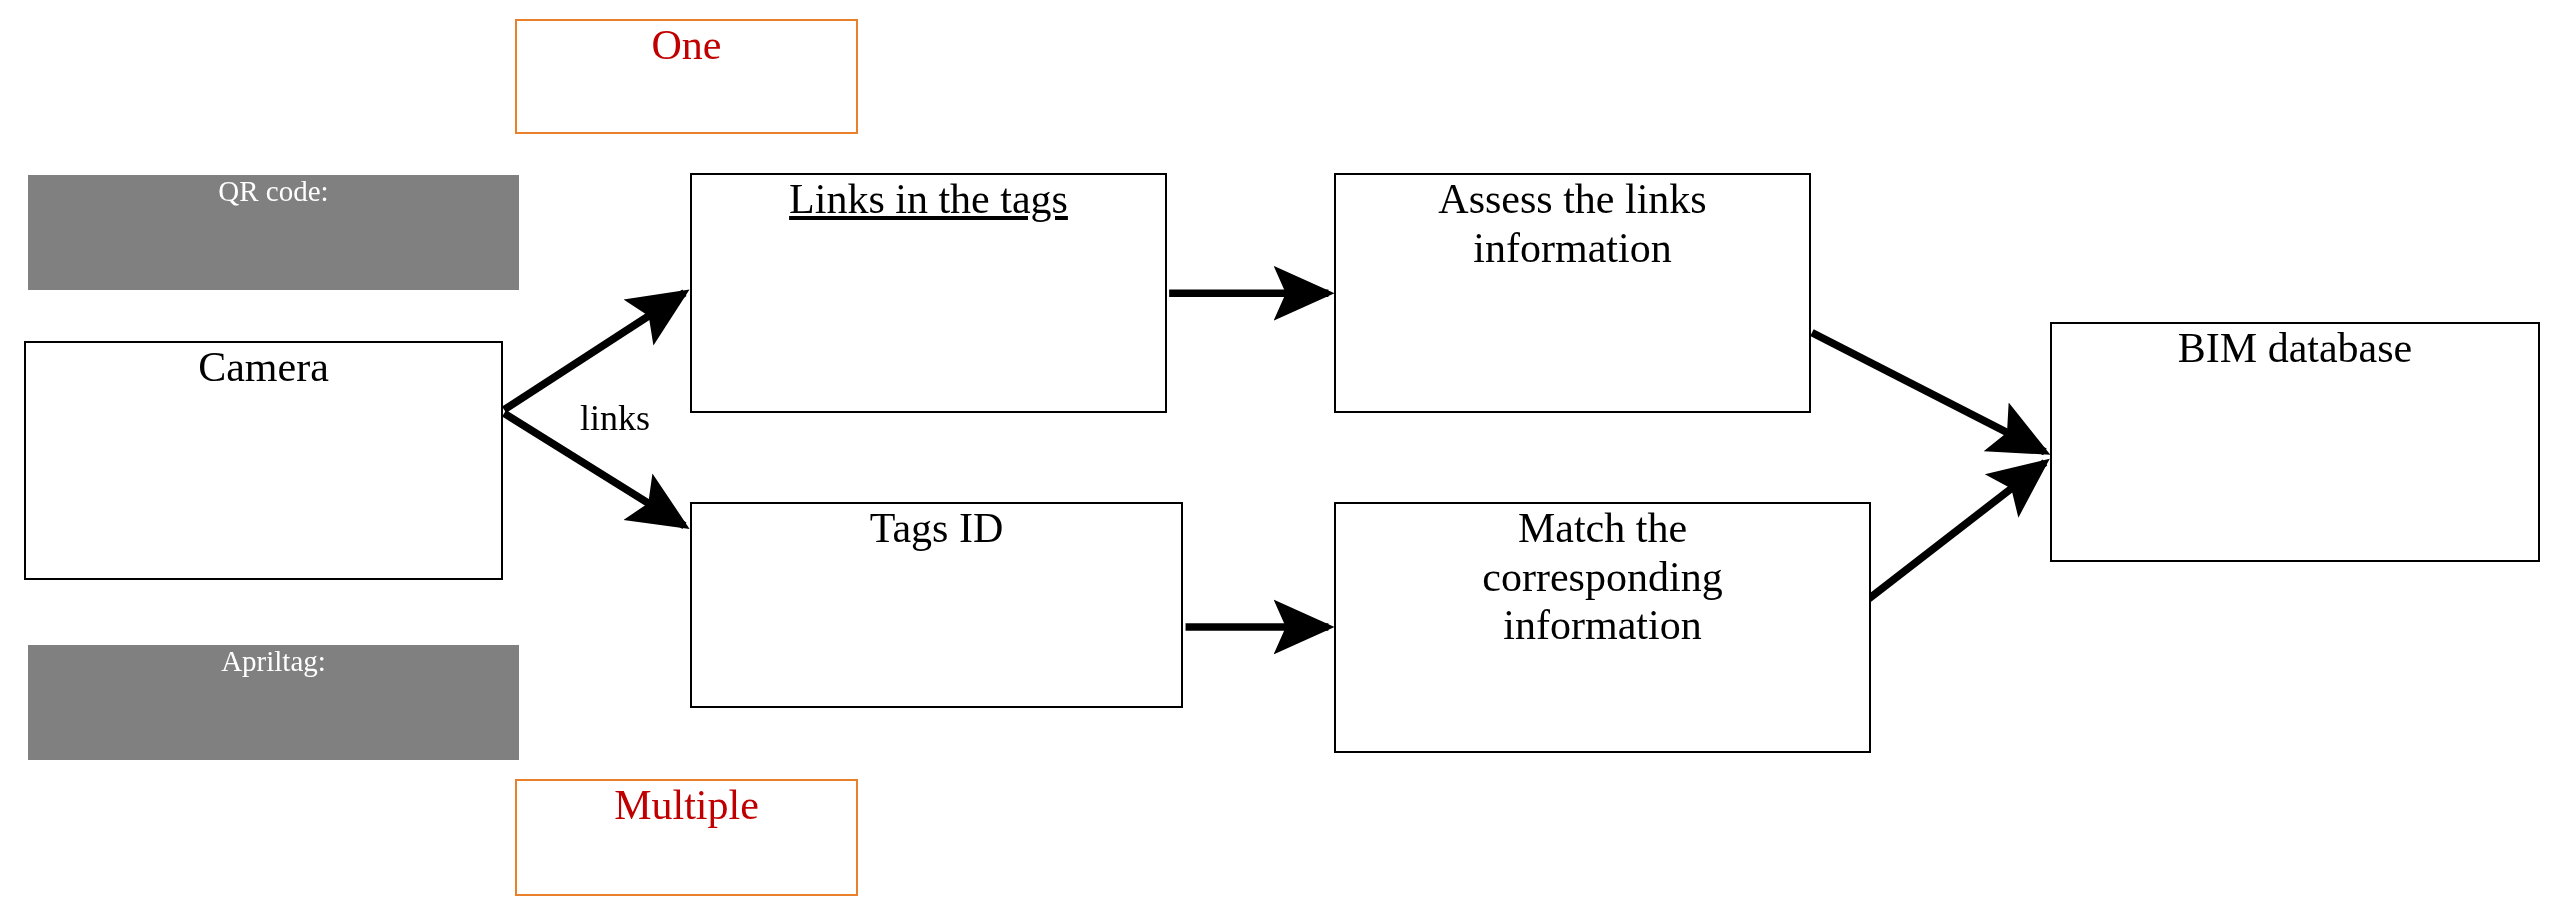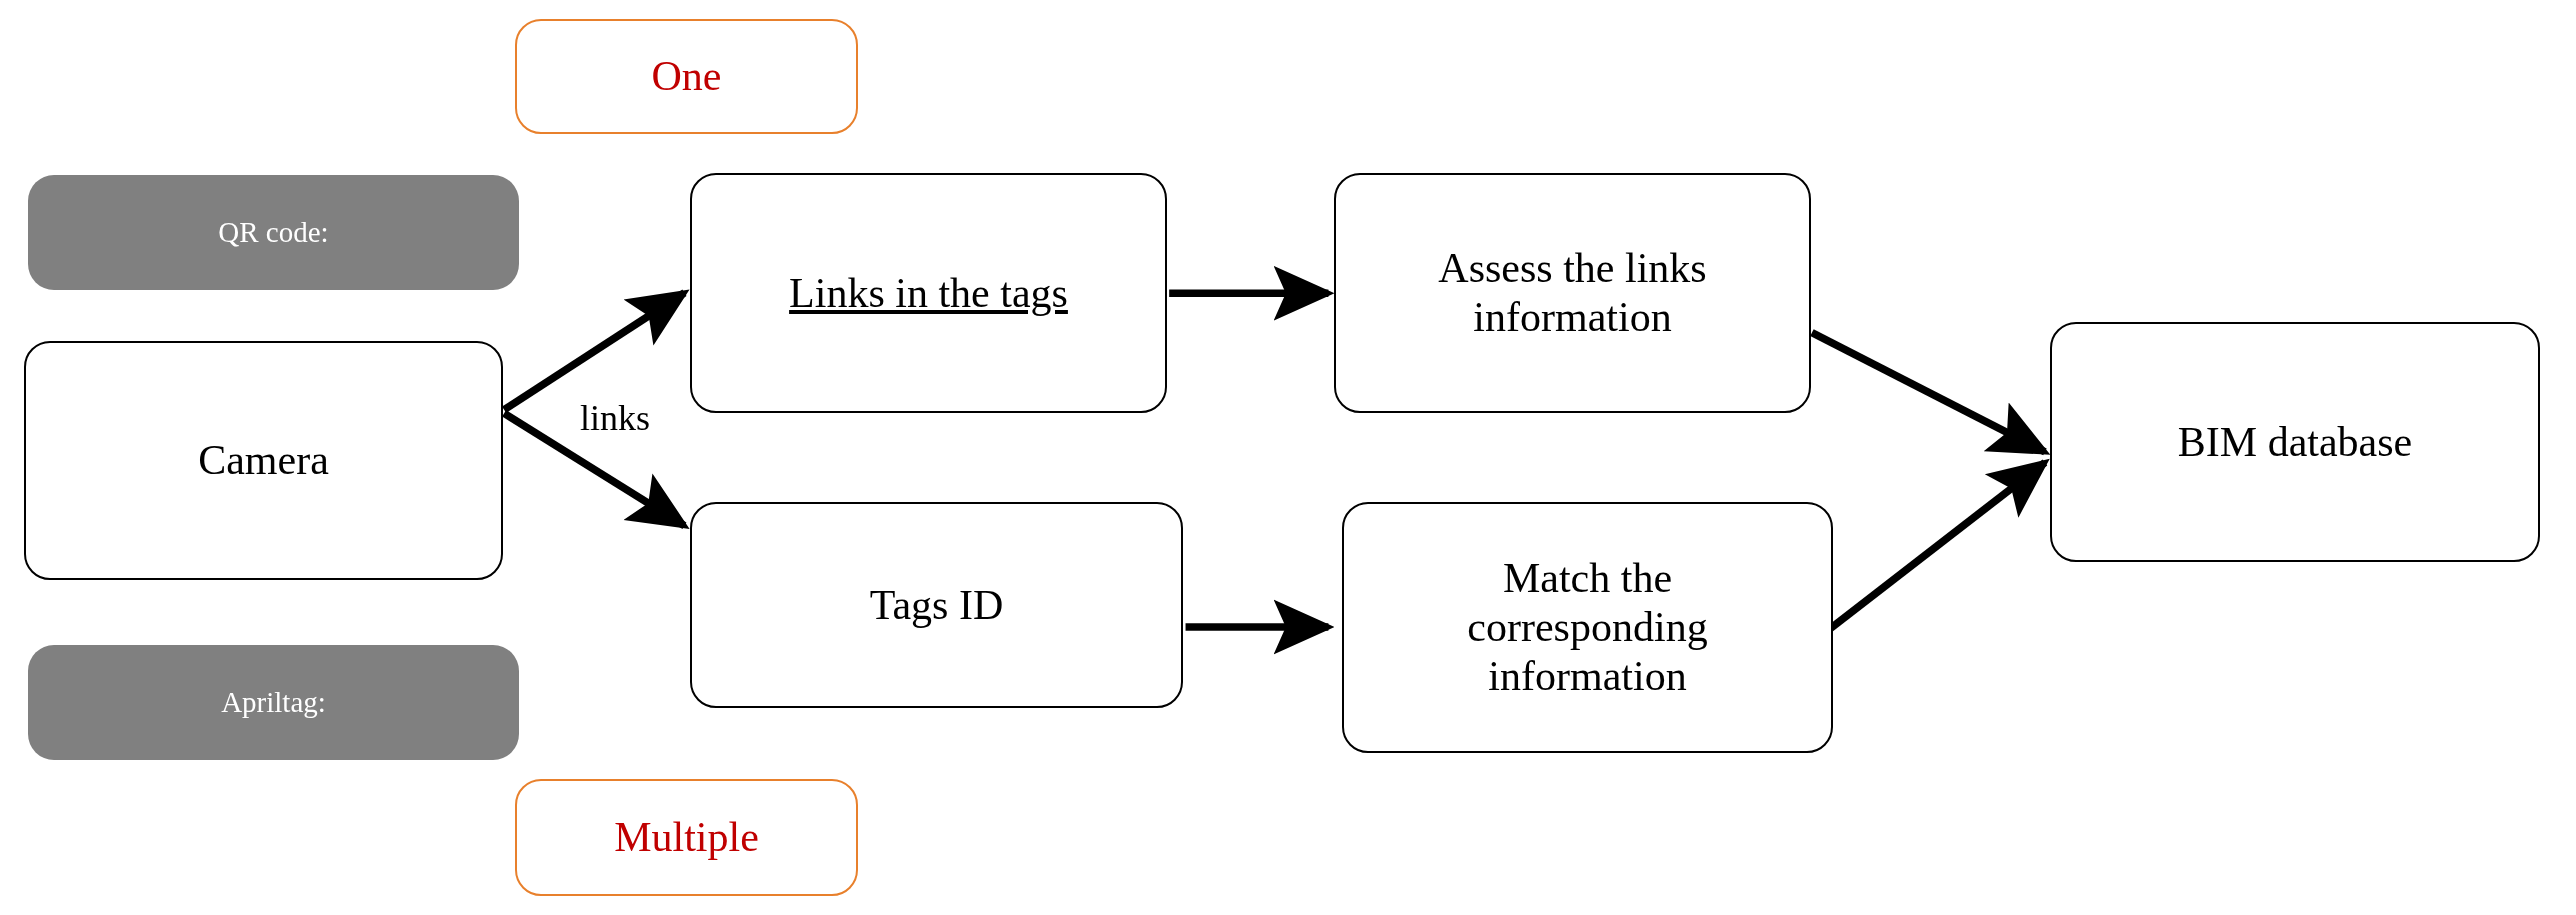--- a/index.html
+++ b/index.html
@@ -15,26 +15,24 @@
     position: relative;
     width: 2576px;
     height: 915px;
     background: #ffffff;
     overflow: hidden;
   }
   .node {
     position: absolute;
     box-sizing: border-box;
     display: flex;
-    align-items: center;
     justify-content: center;
     text-align: center;
     color: #000000;
     line-height: 1.16;
-    border-radius: 26px;
   }
   
   .box {
     background: #ffffff;
     border: 2.9px solid #000000;
     font-size: 42px;
   }
   
   .banner {
     background: #808080;
@@ -58,21 +56,21 @@
   }
   
   #node-qr-banner      { left: 28px;   top: 175px;  width: 491px; height: 115px; }
   #node-camera         { left: 24px;   top: 341px;  width: 479px; height: 239px; }
   #node-apriltag-banner{ left: 28px;   top: 645px; width: 491px; height: 115px; }
   #node-one            { left: 515px;  top: 19.3px;   width: 343px; height: 115px; }
   #node-multiple       { left: 515px;  top: 779px; width: 343px; height: 117px; }
   #node-links          { left: 690px; top: 173px;  width: 477px; height: 240px; text-decoration: underline; }
   #node-tags-id        { left: 690px; top: 502px;  width: 493px; height: 206px; }
   #node-assess         { left: 1334px; top: 173px;  width: 477px; height: 240px; }
-  #node-match          { left: 1334px; top: 502px;  width: 491px; height: 251px; margin-left: 8px; }
+  #node-match          { left: 1334px; top: 502px;  width: 537px; height: 251px; }
   #node-bim            { left: 2050px; top: 322px;  width: 490px; height: 240px; }
 
   #edge-label-scan     { left: 580px;  top: 397px; }
 
   svg#edges {
     position: absolute;
     left: 0;
     top: 0;
     width: 2576px;
     height: 915px;

